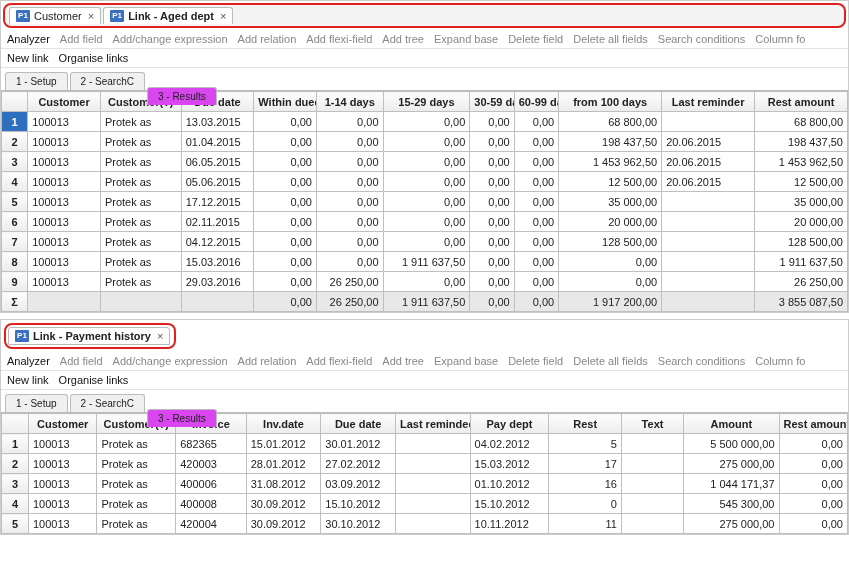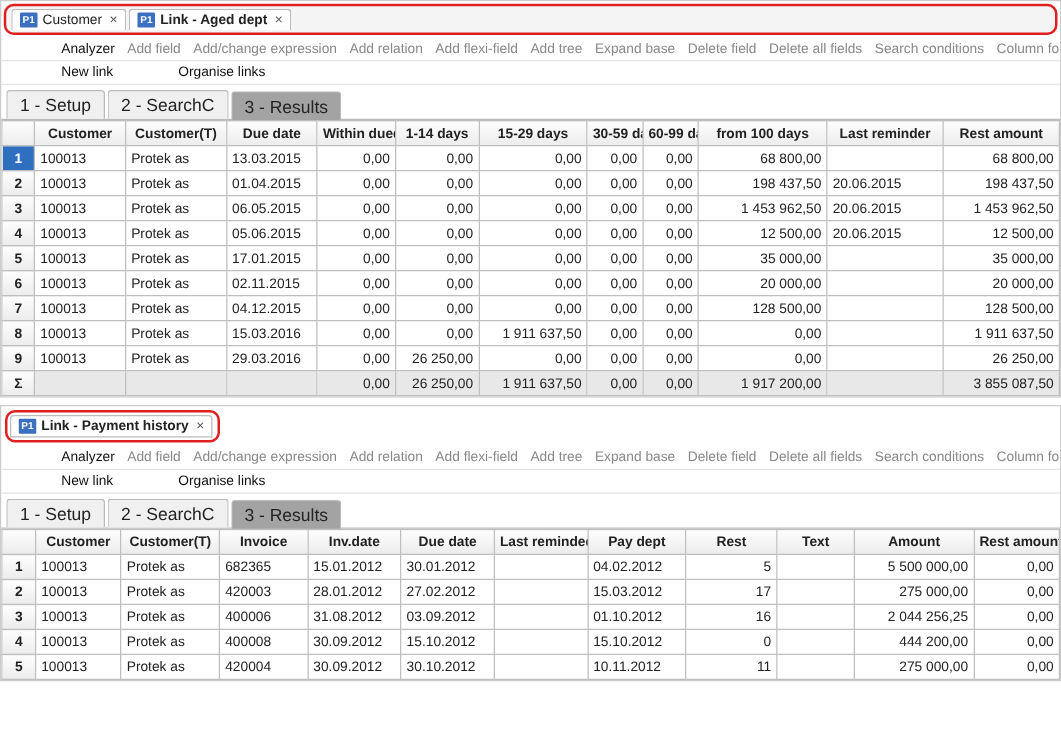--- a/index.html
+++ b/index.html
@@ -65,43 +65,43 @@
     border-bottom: 1px solid #e4e4e4;
     gap: 0;
     flex-wrap: nowrap;
     white-space: nowrap;
   }
   .toolbar1 span, .toolbar2 span {
     margin-right: 10px;
     color: #888;
     cursor: pointer;
   }
-  .toolbar1 span.active, .toolbar2 span.active { color: #111; margin-left: 42px; }
+  .toolbar1 span.active, .toolbar2 span.active { color: #111; }
   .subtabs {
     display: flex;
     padding: 0 4px;
     border-bottom: 1px solid #bbb;
     align-items: flex-end;
   }
   .subtab {
     padding: 3px 10px;
     border: 1px solid #bbb;
     border-bottom: none;
     background: #f0f0f0;
     margin-right: 2px;
     margin-top: 4px;
     border-top-left-radius: 3px;
     border-top-right-radius: 3px;
-    font-size: 14px;
+    font-size: 10px;
     cursor: pointer;
   }
   .subtab.active {
-    background: #a3a3a3;
+    background: #d946ef;
     position: relative;
-    top: 1px;
+    top: 15px;
   }
   table.grid {
     border-collapse: collapse;
     width: 100%;
     table-layout: fixed;
   }
   table.grid th, table.grid td {
     border: 1px solid #bfbfbf;
     padding: 2px 4px;
     height: 20px;
@@ -267,21 +267,21 @@
             <td class="num">0,00</td>
             <td class="num">0,00</td>
             <td class="num">12 500,00</td>
             <td>20.06.2015</td>
             <td class="num">12 500,00</td>
           </tr>
           <tr>
             <td class="rownum">5</td>
             <td>100013</td>
             <td>Protek as</td>
-            <td>17.01.2015</td>
+            <td>17.12.2015</td>
             <td class="num">0,00</td>
             <td class="num">0,00</td>
             <td class="num">0,00</td>
             <td class="num">0,00</td>
             <td class="num">0,00</td>
             <td class="num">35 000,00</td>
             <td></td>
             <td class="num">35 000,00</td>
           </tr>
           <tr>
@@ -461,35 +461,35 @@
             <td class="rownum">3</td>
             <td>100013</td>
             <td>Protek as</td>
             <td>400006</td>
             <td>31.08.2012</td>
             <td>03.09.2012</td>
             <td></td>
             <td>01.10.2012</td>
             <td class="num">16</td>
             <td></td>
-            <td class="num">2 044 256,25</td>
+            <td class="num">1 044 171,37</td>
             <td class="num">0,00</td>
           </tr>
           <tr>
             <td class="rownum">4</td>
             <td>100013</td>
             <td>Protek as</td>
             <td>400008</td>
             <td>30.09.2012</td>
             <td>15.10.2012</td>
             <td></td>
             <td>15.10.2012</td>
             <td class="num">0</td>
             <td></td>
-            <td class="num">444 200,00</td>
+            <td class="num">545 300,00</td>
             <td class="num">0,00</td>
           </tr>
           <tr>
             <td class="rownum">5</td>
             <td>100013</td>
             <td>Protek as</td>
             <td>420004</td>
             <td>30.09.2012</td>
             <td>30.10.2012</td>
             <td></td>

